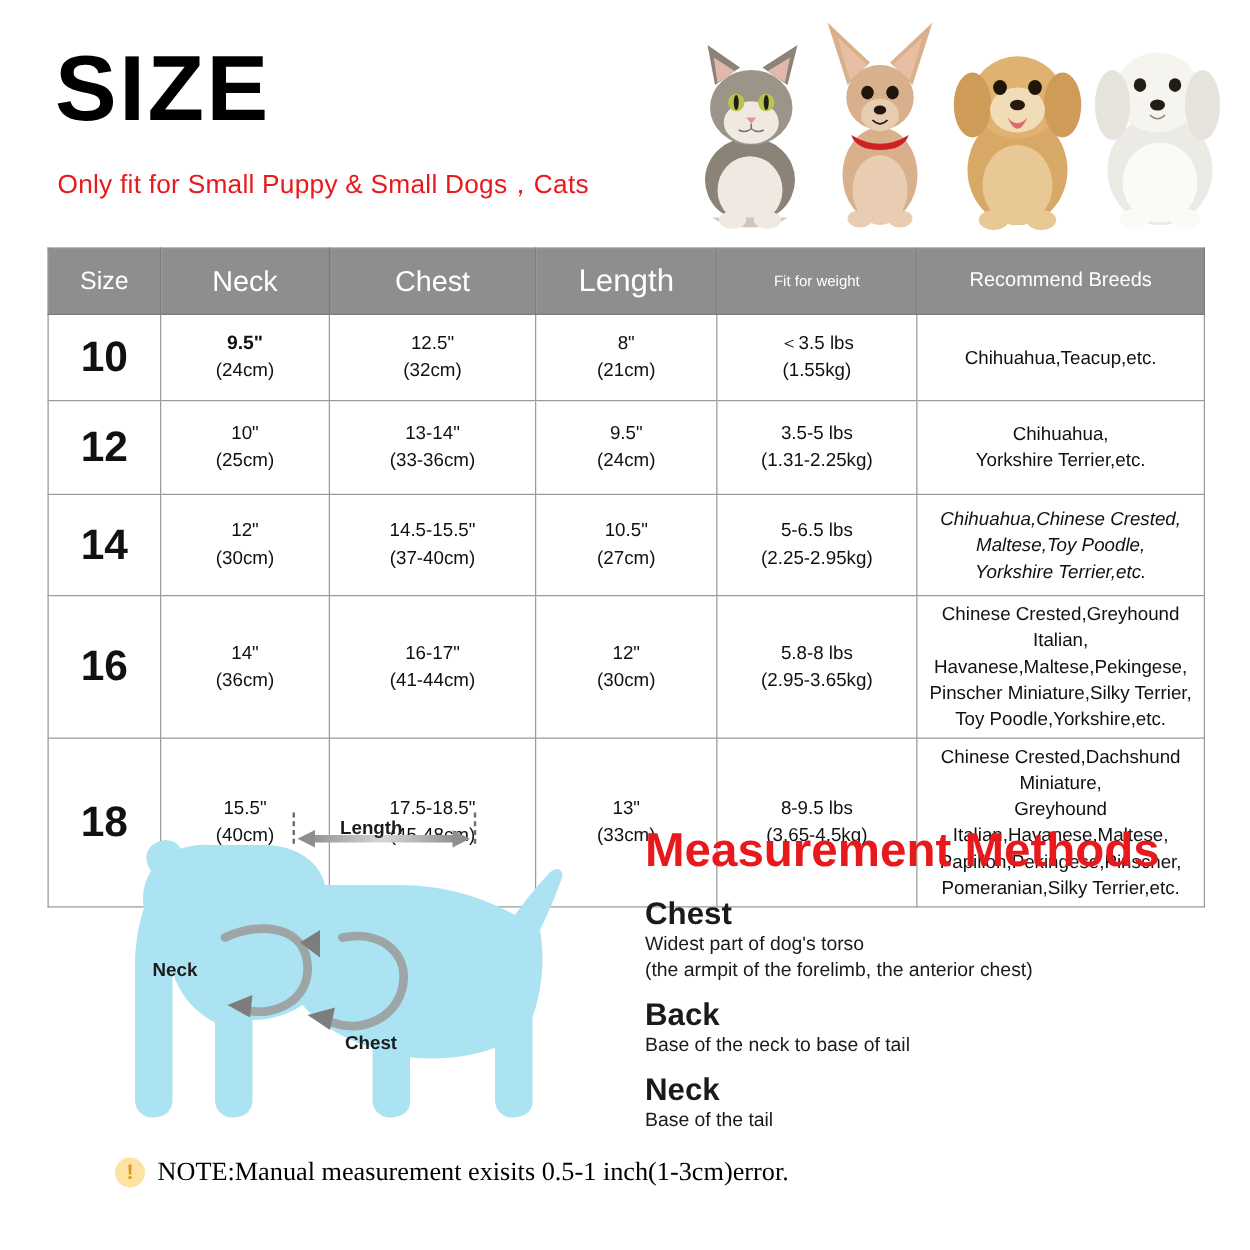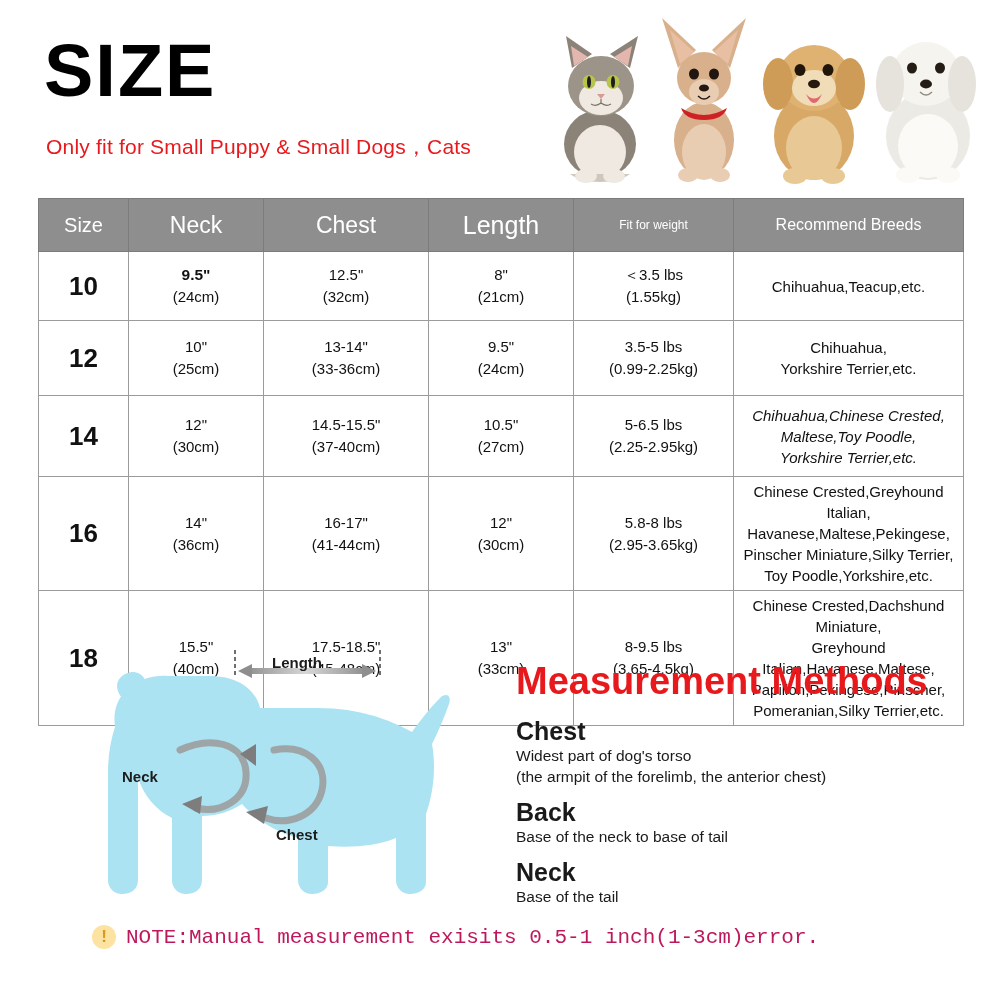--- a/index.html
+++ b/index.html
@@ -82,21 +82,21 @@
   .th-breeds { font-size: 16px; }
 
   .col-size   { width: 90px; }
   .col-neck   { width: 135px; }
   .col-chest  { width: 165px; }
   .col-length { width: 145px; }
   .col-weight { width: 160px; }
   .col-breeds { width: 230px; }
 
   .cell-size {
-    font-size: 26px;
+    font-size: 34px;
     font-weight: bold;
   }
   .cell-main { font-size: 15px; line-height: 1.45; }
   .cell-main .v1 { display: block; }
   .cell-main .v2 { display: block; }
   .cell-breeds { font-size: 15px; line-height: 1.4; padding: 4px 6px; }
   .bold-val .v1 { font-weight: bold; font-size: 15.5px; }
 
   .row-h1 td { height: 60px; }
   .row-h2 td { height: 66px; }
@@ -164,22 +164,22 @@
     color: #d79a1e;
     font-size: 17px;
     font-weight: bold;
     display: flex;
     align-items: center;
     justify-content: center;
     margin-right: 10px;
   }
   .note-text {
     font-size: 21px;
-    color: #be185d;
-    font-family: Liberation Mono, monospace;
+    color: #000000;
+    font-family: Liberation Serif, serif;
   }
 </style>
 </head>
 <body>
 
 <div class="header">
   <div class="title-big">SIZE</div>
   <div class="subtitle">Only fit for Small Puppy &amp; Small Dogs，Cats</div>
 
   <div class="pets">
@@ -311,21 +311,21 @@
       <td class="cell-main">
         <span class="v1">13-14"</span>
         <span class="v2">(33-36cm)</span>
       </td>
       <td class="cell-main">
         <span class="v1">9.5"</span>
         <span class="v2">(24cm)</span>
       </td>
       <td class="cell-main">
         <span class="v1">3.5-5 lbs</span>
-        <span class="v2">(0.99-2.25kg)</span>
+        <span class="v2">(1.31-2.25kg)</span>
       </td>
       <td class="cell-breeds" style="white-space:pre-line;">Chihuahua,
 Yorkshire Terrier,etc.</td>
     </tr>
 
     <tr class="row-h3">
       <td class="cell-size">14</td>
       <td class="cell-main">
         <span class="v1">12"</span>
         <span class="v2">(30cm)</span>

